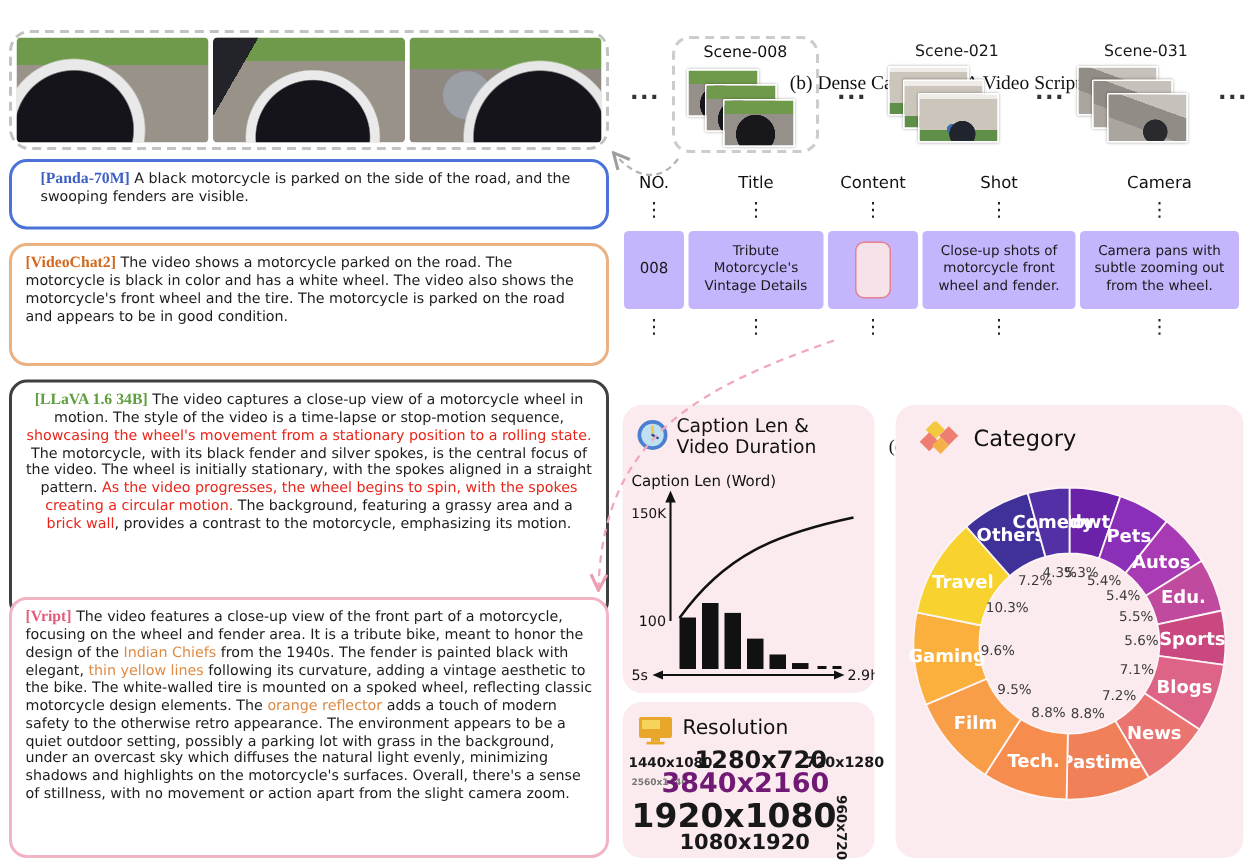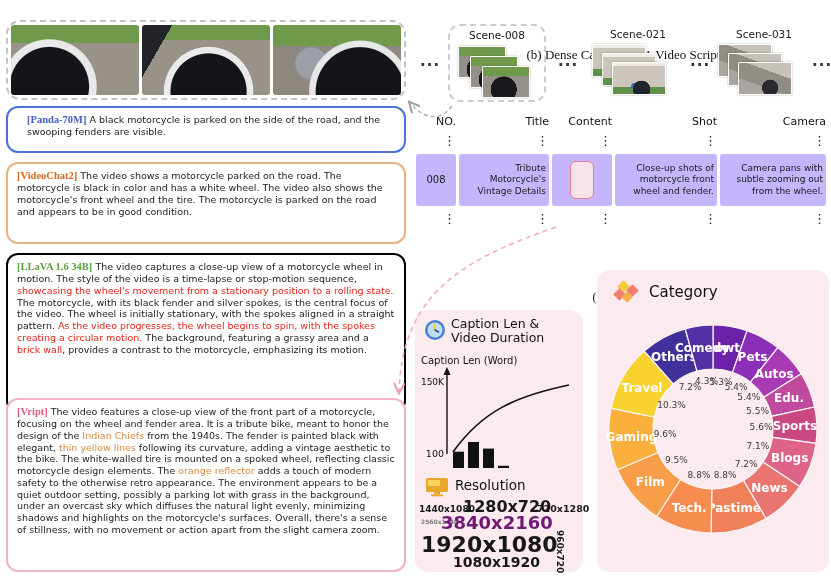--- a/index.html
+++ b/index.html
@@ -20,49 +20,49 @@
             linear-gradient(180deg,#6f9a4c 0 22%, #989289 22% 100%);}
   .photo.p3{background:radial-gradient(circle at 68% 95%, #14141a 0 40%, transparent 41%),
             radial-gradient(circle at 68% 95%, #e7e7e7 0 46%, transparent 47%),
             radial-gradient(circle at 30% 55%, #9ba0a6 0 16%, transparent 17%),
             linear-gradient(180deg,#6f9a4c 0 30%, #8e8880 30% 100%);}
   .cap-box{position:absolute;left:6px;width:400px;box-sizing:border-box;background:#fff;
            border-radius:12px;padding:5px 9px;font-size:9.5px;line-height:1.24;color:#1c1c1c;}
   .cap-label{font-family:"Liberation Serif",serif;font-weight:bold;font-size:10.5px;}
   #box-panda{top:106px;height:47px;border:2px solid #4a72d8;padding-left:19px;}
   #box-videochat{top:162px;height:82px;border:2px solid #eab183;}
-  #box-llava{top:253px;height:160px;border:2px solid #000000;}
+  #box-llava{top:253px;height:160px;border:2px solid #404040;text-align:center;}
   #box-vript{top:398px;height:174px;border:2px solid #f2b3c3;}
   
   .dots{position:absolute;font-size:15px;font-weight:bold;color:#333;letter-spacing:1px;}
   #scene8-box{position:absolute;left:448px;top:24px;width:98px;height:78px;box-sizing:border-box;
               border:2px dashed #cccccc;border-radius:12px;}
   .scene-label{position:absolute;width:100%;text-align:center;font-size:10.5px;color:#111;}
   .thumb{position:absolute;border:1px solid #fff;box-shadow:0 0 2px rgba(0,0,0,.35);border-radius:1px;}
   .t-s8{width:46px;height:30px;background:radial-gradient(circle at 45% 75%, #17171c 0 38%, transparent 39%),
         linear-gradient(180deg,#6f9a4c 0 30%, #96908a 30% 100%);}
   .t-s21{width:52px;height:31px;background:linear-gradient(180deg,#efece8 0 10%, #ccc5bc 10% 76%, #5f8f49 76% 100%);}
   .t-s21.front{background:radial-gradient(circle at 55% 85%, #20242c 0 22%, transparent 23%),
         radial-gradient(circle at 42% 75%, #3c6fb4 0 9%, transparent 10%),
         linear-gradient(180deg,#efece8 0 10%, #ccc5bc 10% 76%, #5f8f49 76% 100%);}
   .t-s31{width:52px;height:31px;background:radial-gradient(circle at 60% 80%, #2a2a2e 0 20%, transparent 21%),
         linear-gradient(200deg,#c6c1ba 0 32%, #918c85 32% 68%, #aaa59e 68% 100%);}
   
   #script-table{position:absolute;left:416px;top:112px;width:414px;}
   .trow{display:flex;gap:3px;}
-  .tcell{text-align:right;}
+  .tcell{text-align:center;}
   .c1{width:40px;} .c2{width:90px;} .c3{width:60px;} .c4{width:102px;} .c5{width:106px;}
   .thead .tcell{font-size:11px;color:#111;padding-top:3px;}
   .tdots .tcell{font-size:13px;color:#222;height:26px;line-height:26px;}
   .tdata .tcell{background:#c4b5fd;border-radius:3px;min-height:52px;display:flex;align-items:center;
                 justify-content:center;font-size:9px;line-height:1.25;padding:3px;box-sizing:border-box;}
   #content-placeholder{width:22px;height:36px;border:1.5px solid #e8808f;background:#f6e3ea;border-radius:6px;}
   
   .card{position:absolute;background:#fcebee;border-radius:13px;}
-  #card-caption{left:415px;top:270px;width:168px;height:192px;margin-top:40px;}
+  #card-caption{left:415px;top:270px;width:168px;height:192px;}
   #card-resolution{left:415px;top:468px;width:168px;height:104px;}
   #card-category{left:597px;top:270px;width:232px;height:302px;text-align:center;}
   .card-title{font-size:12.5px;color:#111;}
   #caption-title{position:absolute;left:36px;top:7px;line-height:1.15;}
   #resolution-title{position:absolute;left:40px;top:9px;font-size:13.5px;}
   #category-title{position:absolute;left:52px;top:13px;font-size:15px;}
   .mini-icon{position:absolute;}
   #cloud{position:absolute;left:4px;top:30px;width:160px;height:72px;}
   .cloud-word{position:absolute;font-weight:bold;color:#181818;white-space:nowrap;
               font-family:"DejaVu Sans",sans-serif;}

